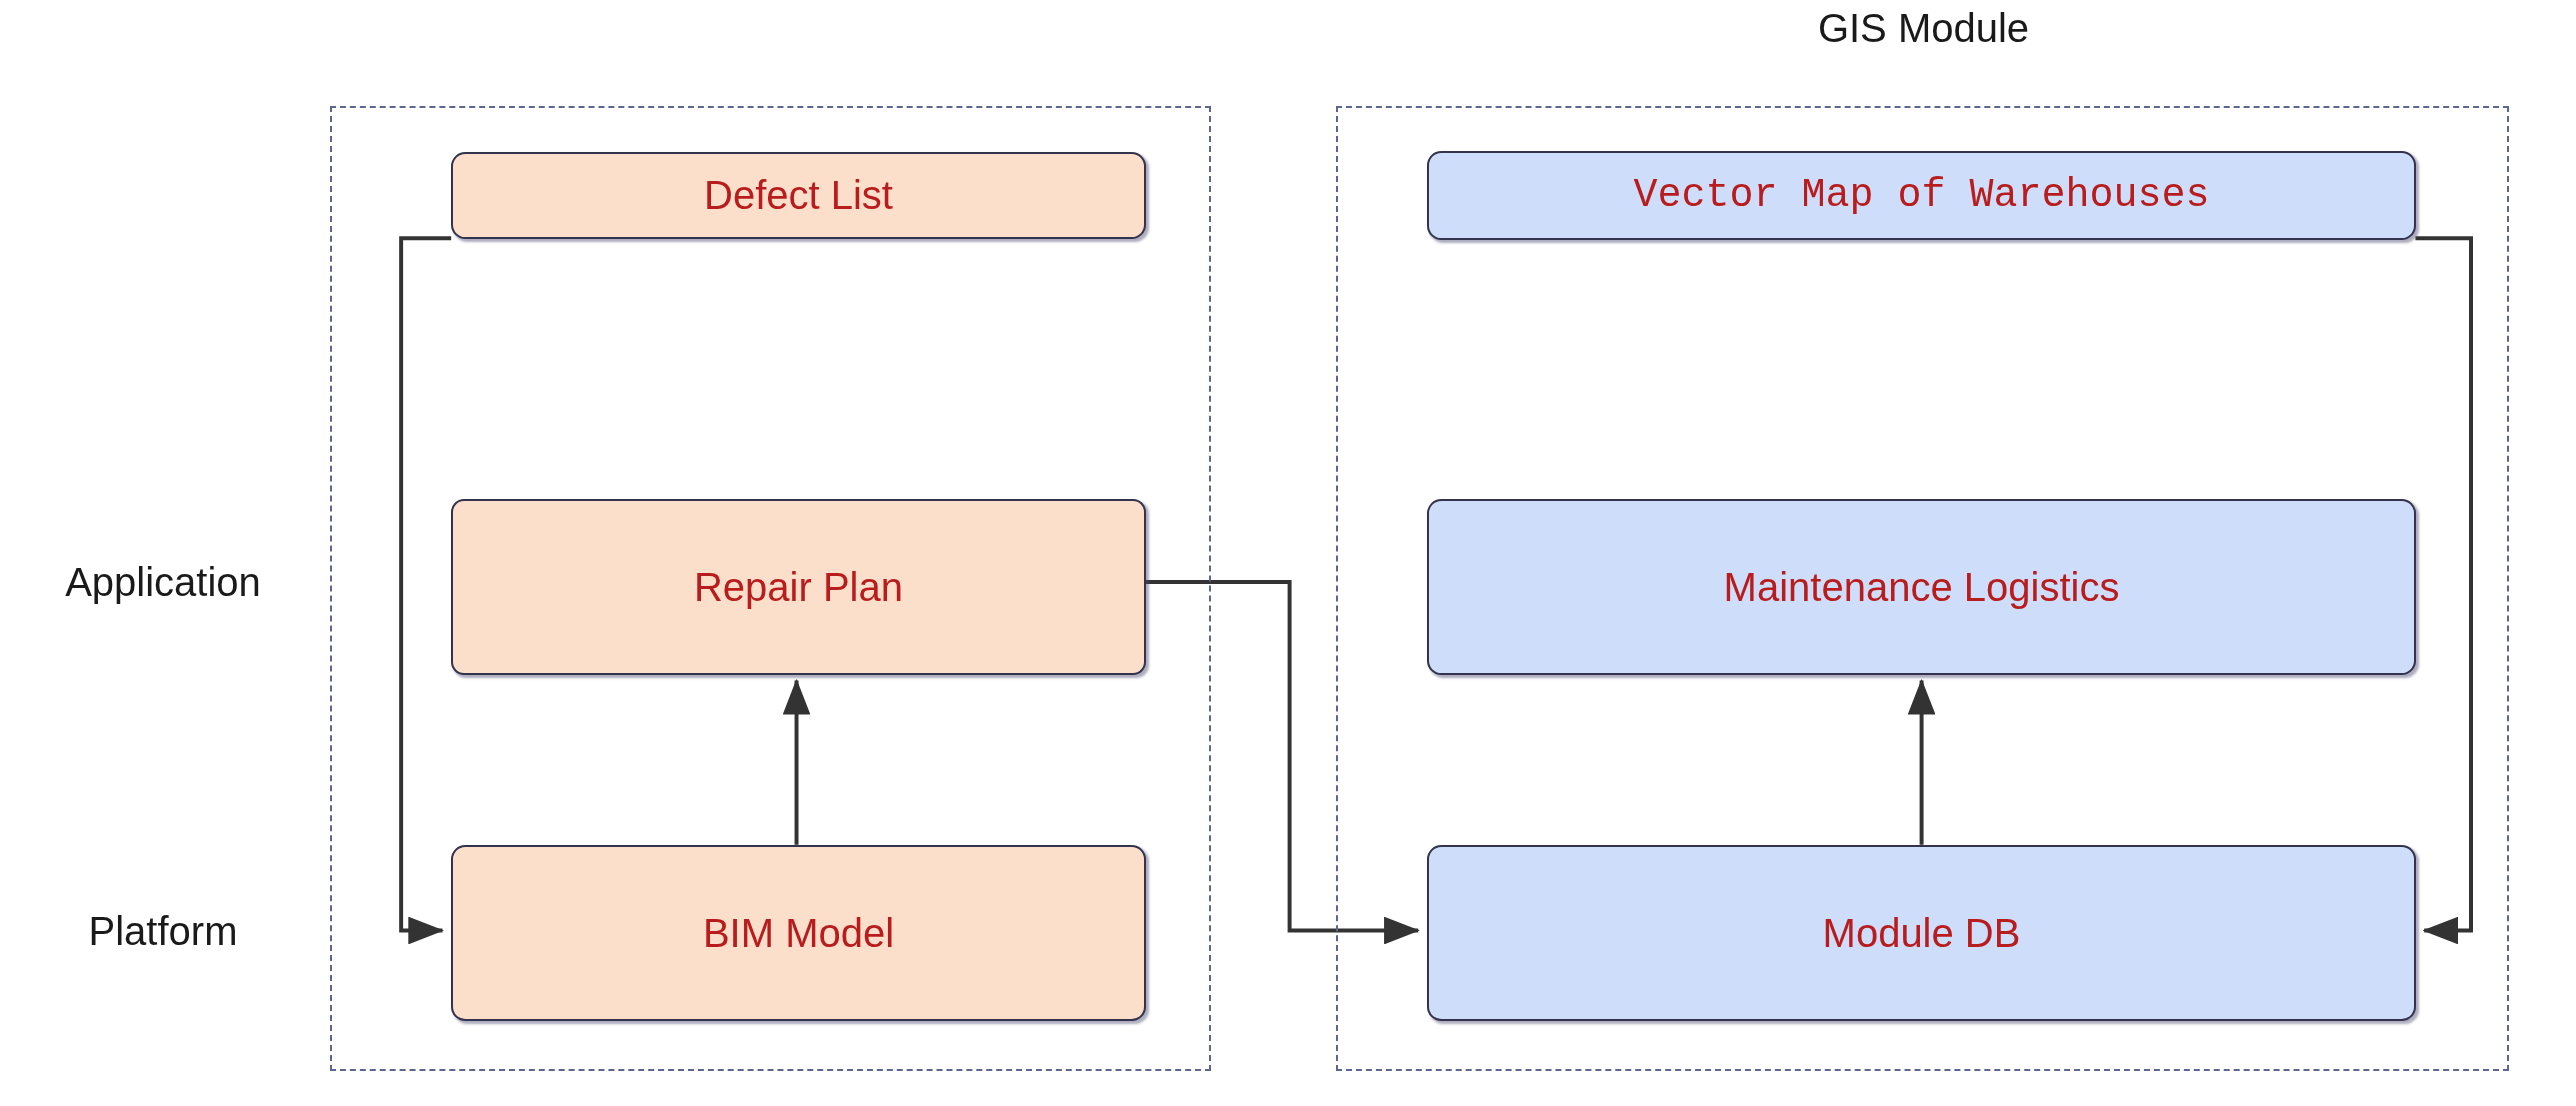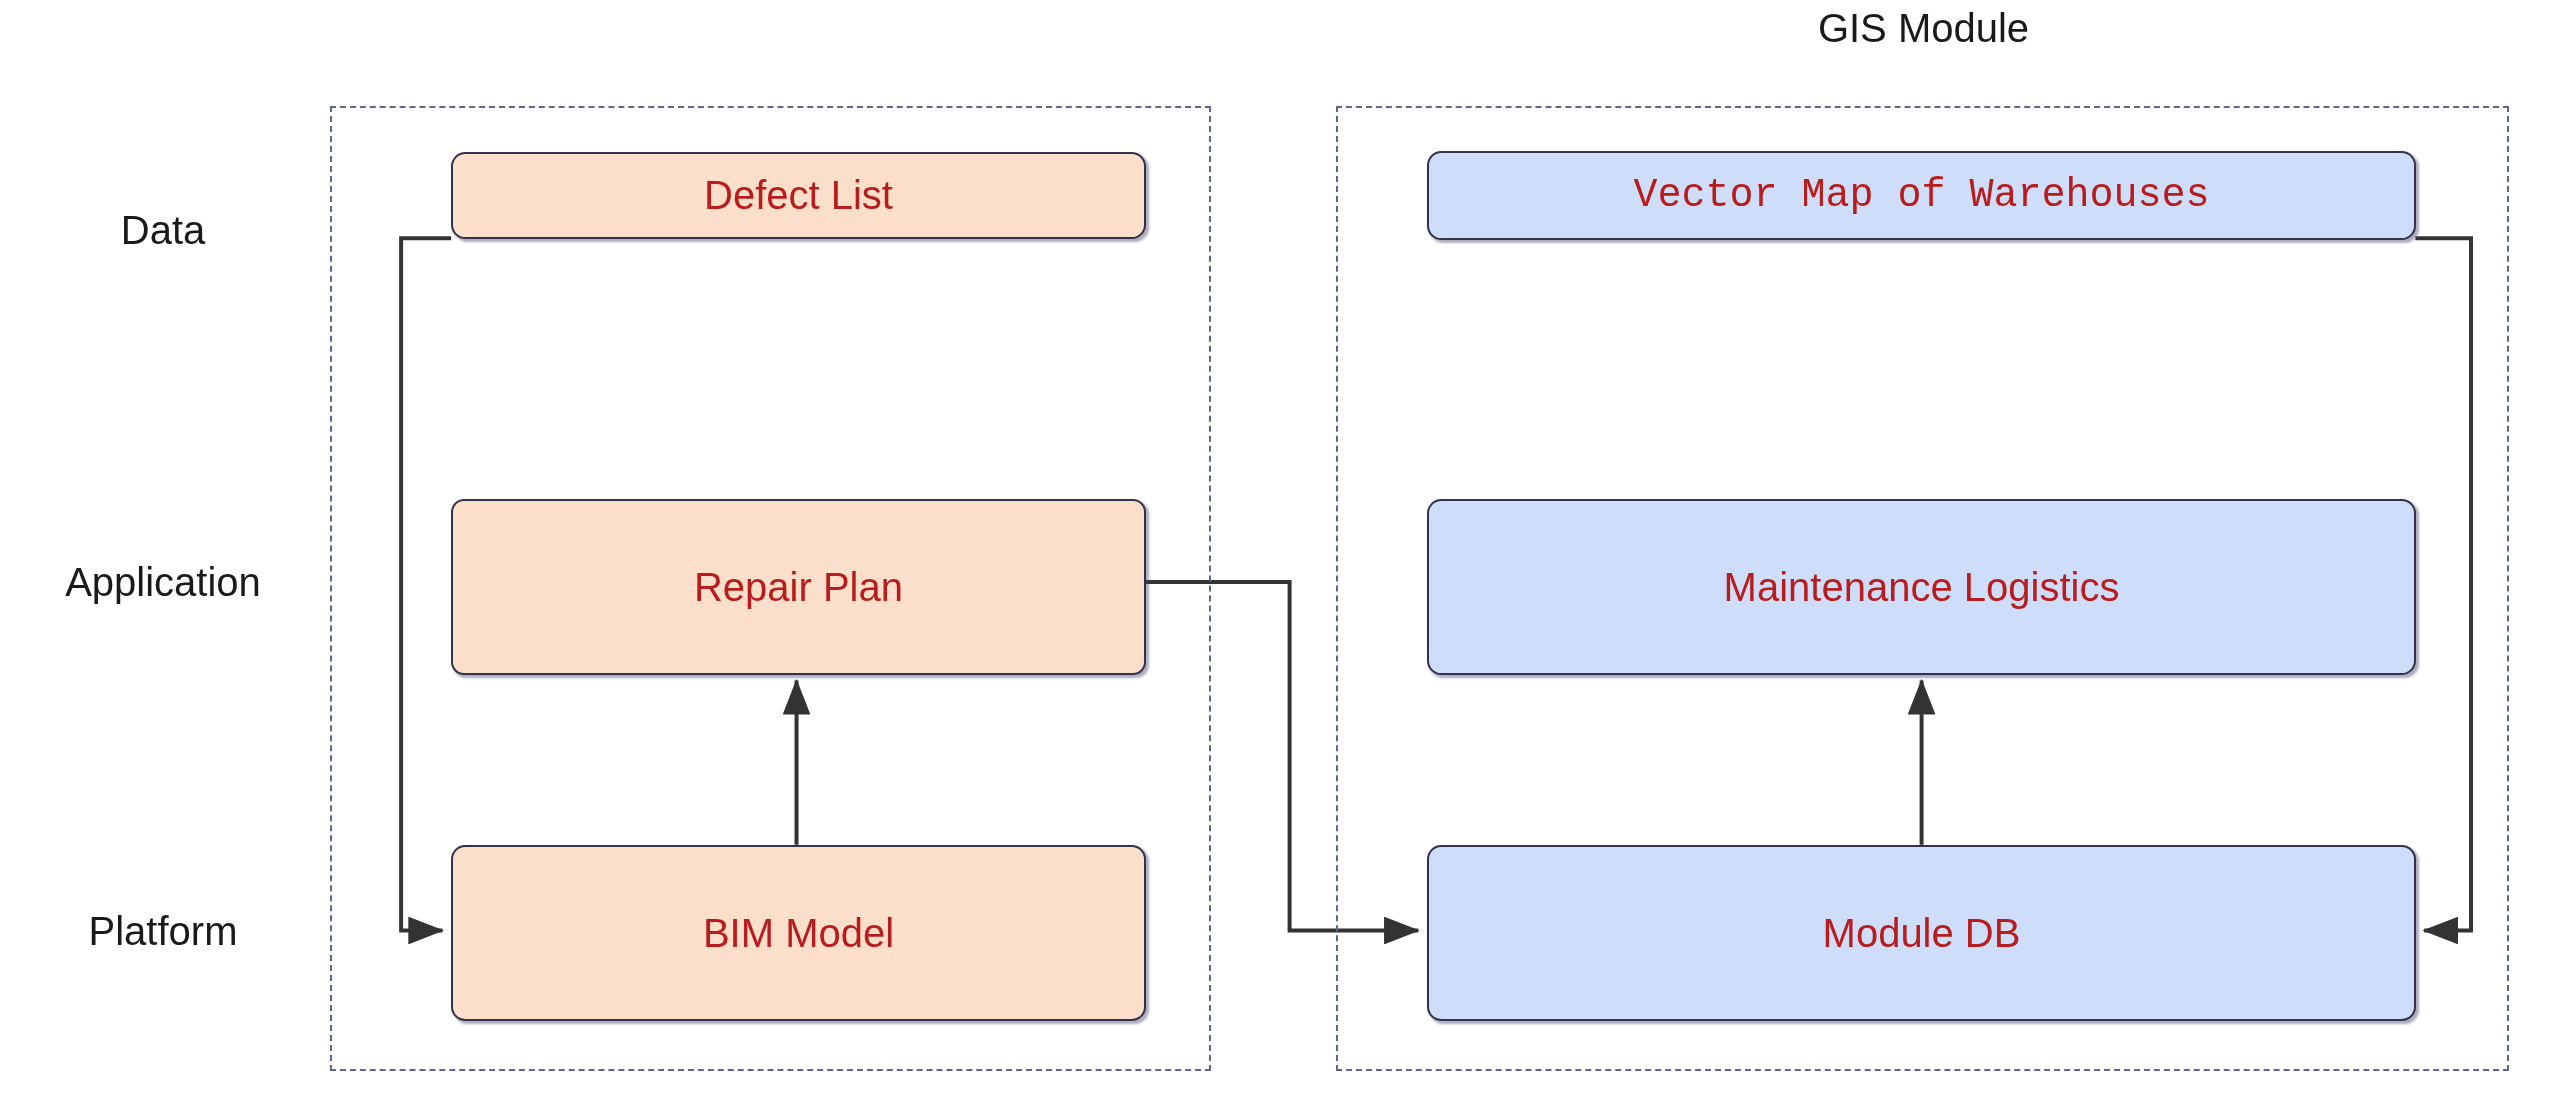--- a/index.html
+++ b/index.html
@@ -86,21 +86,20 @@
     <path d="M 2420,1064 L 2420,857" fill="none" stroke="#333333" stroke-width="5" marker-end="url(#arrowhead)"></path>
 
     <path d="M 3042,300 L 3112,300 L 3112,1172 L 3053,1172" fill="none" stroke="#333333" stroke-width="5" marker-end="url(#arrowhead)"></path>
   </svg>
 
   <div class="module-title" style="left:1725px; top:8px; width:397px;">GIS Module</div>
 
   <div class="dashed-group" style="left:330px; top:106px; width:881px; height:965px;"></div>
   <div class="dashed-group" style="left:1336px; top:106px; width:1173px; height:965px;"></div>
 
-  <div class="row-label" style="left:4px; top:210px; width:318px;">Data</div>
   <div class="row-label" style="left:4px; top:562px; width:318px;">Application</div>
   <div class="row-label" style="left:4px; top:911px; width:318px;">Platform</div>
 
   <div class="node-box orange" style="left:451px; top:152px; width:695px; height:87px;">
     <span>Defect List</span>
   </div>
   <div class="node-box orange" style="left:451px; top:499px; width:695px; height:176px;border-radius:13px;">
     <span>Repair Plan</span>
   </div>
   <div class="node-box orange" style="left:451px; top:845px; width:695px; height:176px;text-align:right;">

